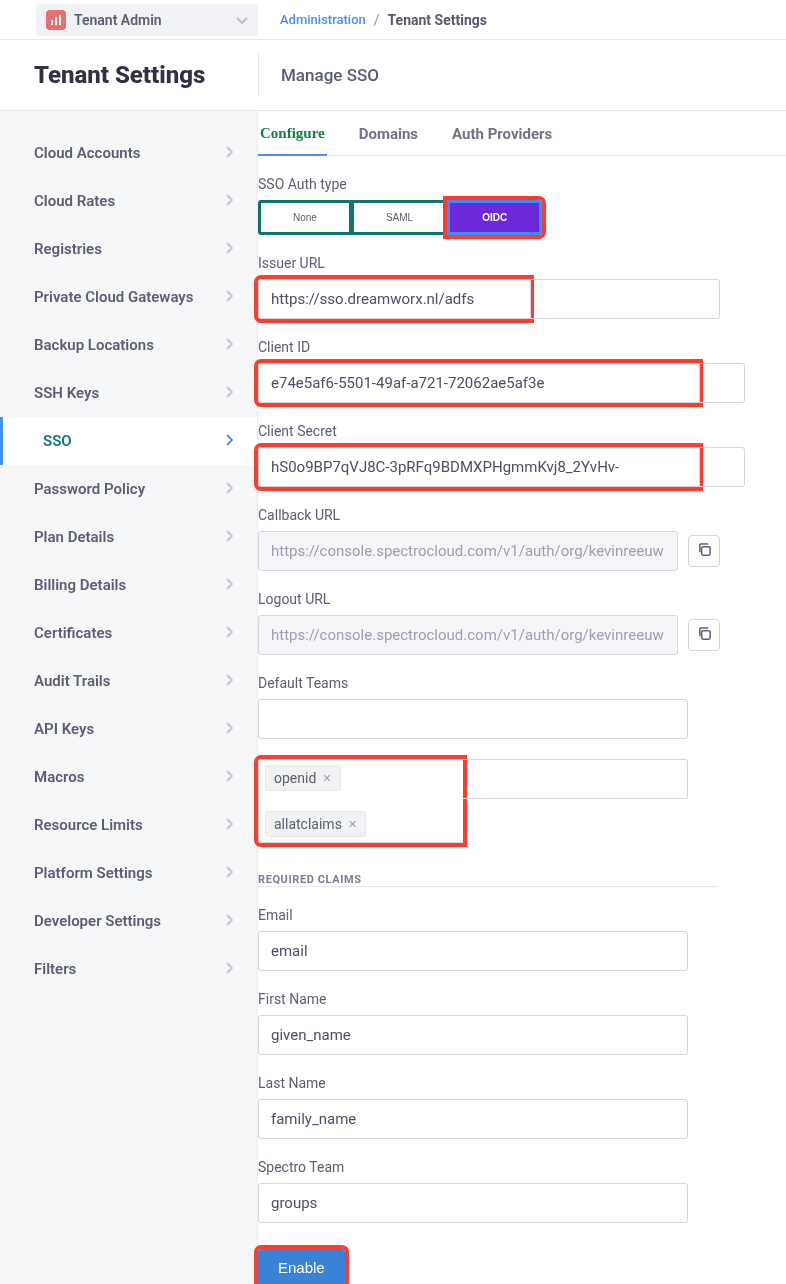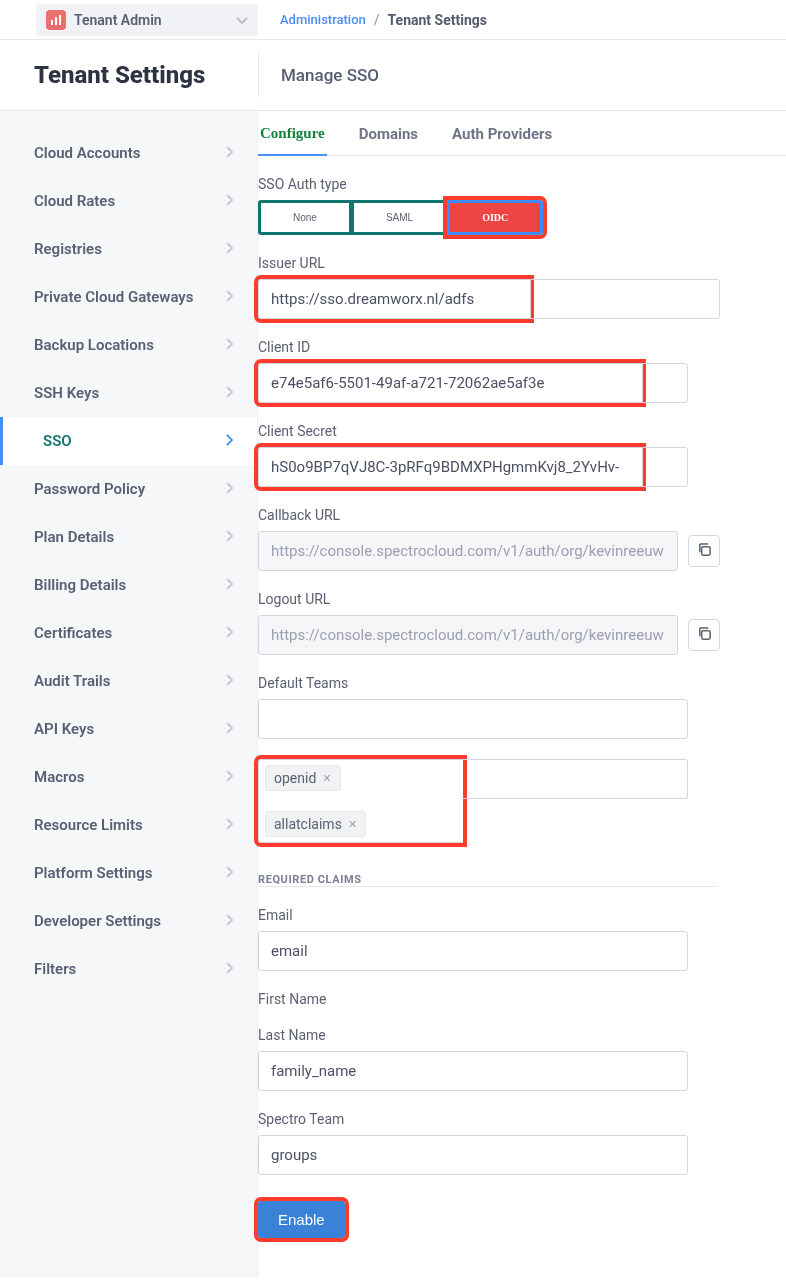--- a/index.html
+++ b/index.html
@@ -147,25 +147,24 @@
     background: #fff;
     padding: 9px 32px;
     font-size: 10px;
     color: #5b6173;
     cursor: pointer;
     margin-left: -1px;
   }
   .seg-btn:first-child { border-radius: 3px 0 0 3px; margin-left: 0; }
   .seg-btn:last-child { border-radius: 0 3px 3px 0; }
   .seg-btn.active {
-    background: #ef4444;
+    background: #6d28d9;
     color: #fff;
     border-color: #3a8cff;
     font-weight: 600;
-    font-family: Liberation Serif, serif;
   }
 
   .field { margin-top: 20px; }
   .input, .input-ro {
     width: 430px;
     height: 40px;
     border: 1px solid #d3d7e0;
     border-radius: 3px;
     padding: 0 12px;
     font-family: inherit;
@@ -190,21 +189,21 @@
   .input-right {
     width: 190px;
     height: 40px;
     border: 1px solid #d3d7e0;
     border-radius: 0 3px 3px 0;
   }
   .two-col { display: flex; }
   .input-wide-left {
     display: inline-flex;
     align-items: center;
-    width: 384px;
+    width: 441px;
     height: 40px;
     border: 1px solid #d3d7e0;
     border-right: none;
     border-radius: 3px 0 0 3px;
     padding: 12px 12px;
     font-size: 15px;
     color: #4b5163;
     white-space: nowrap;
     overflow: hidden;
   }
@@ -540,20 +539,21 @@
       
       <div class="req-claims">REQUIRED CLAIMS</div>
 
       <div class="field">
         <div class="label">Email</div>
         <input class="input" type="text" value="email" style="">
       </div>
 
       <div class="field">
         <div class="label">First Name</div>
+        <input class="input" type="text" value="given_name" style="">
       </div>
 
       <div class="field">
         <div class="label">Last Name</div>
         <input class="input" type="text" value="family_name" style="">
       </div>
 
       <div class="field">
         <div class="label">Spectro Team</div>
         <input class="input" type="text" value="groups" style="">

